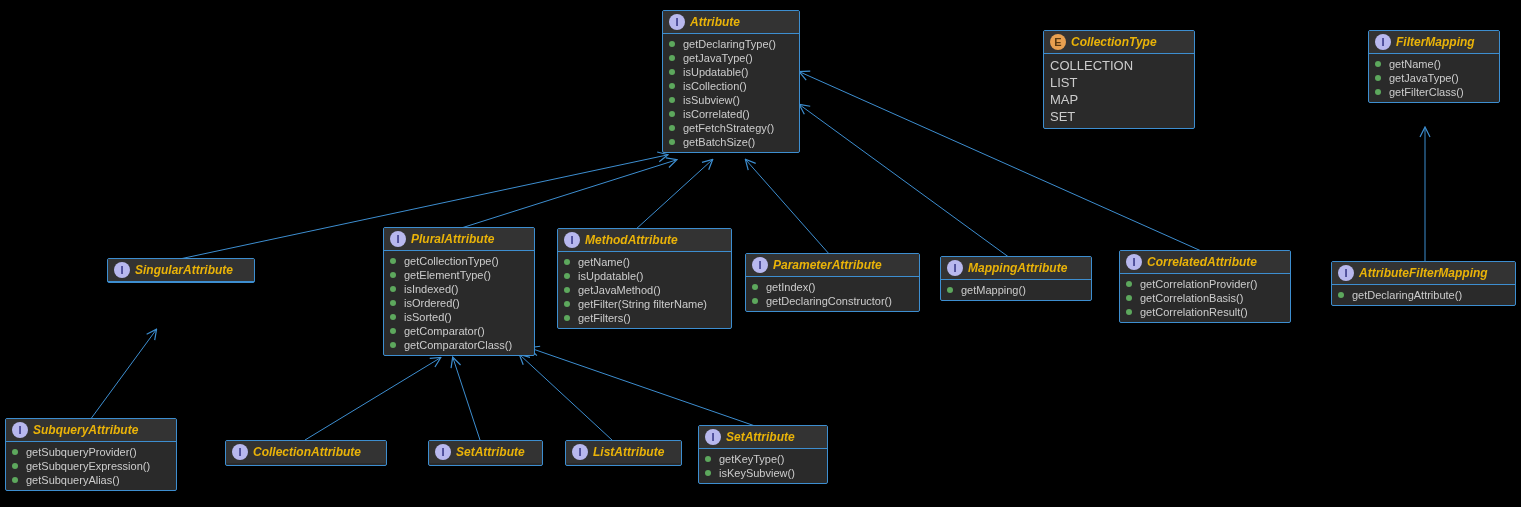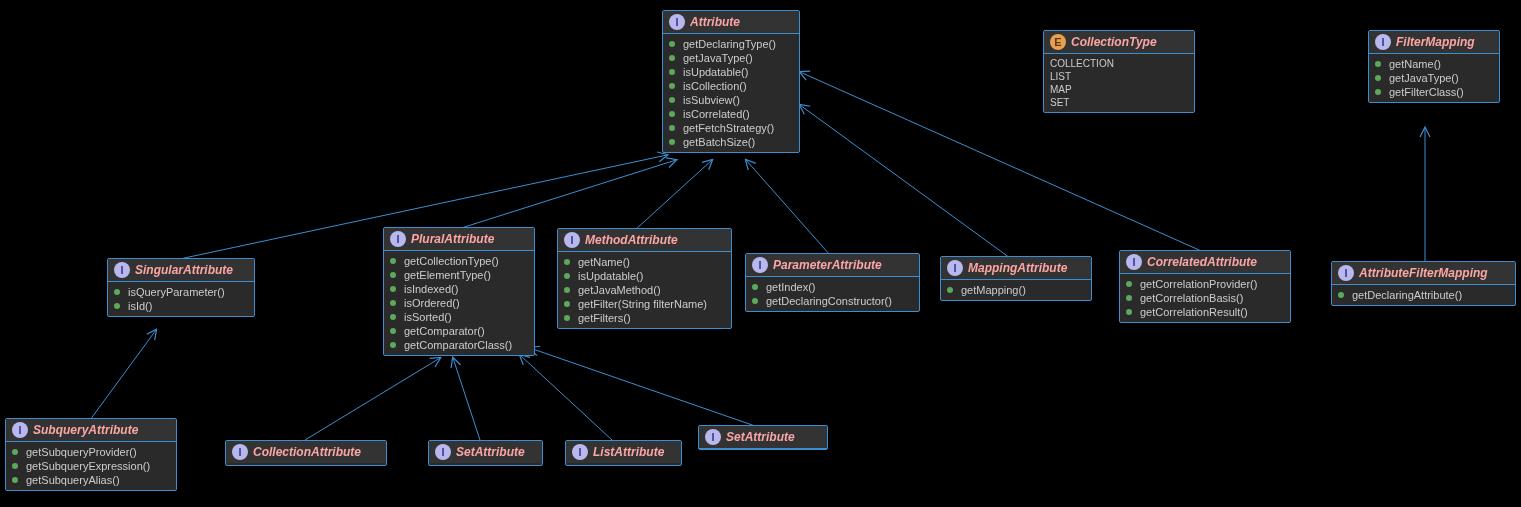--- a/index.html
+++ b/index.html
@@ -3,26 +3,26 @@
 <meta charset="utf-8">
 <style>
   html,body{margin:0;padding:0;background:#000;font-family:Arial,Helvetica,sans-serif;}
   .canvas{position:relative;width:1521px;height:507px;background:#000;overflow:hidden;}
   svg.lines{position:absolute;top:0;left:0;width:1521px;height:507px;pointer-events:none;}
   .box{position:absolute;border:1px solid #3d8ed0;background:#2a2a2a;border-radius:2px;box-sizing:border-box;}
   .hdr{display:flex;align-items:center;gap:5px;padding:3px 6px;border-bottom:1px solid #3d8ed0;background:#333;}
   .icon{width:16px;height:16px;border-radius:50%;display:flex;align-items:center;justify-content:center;font-size:11px;font-weight:bold;font-style:normal;}
   .icon.i{background:#b8b8ee;color:#3a3a8a;}
   .icon.e{background:#e8a050;color:#5a3a10;}
-  .title{color:#fca5a5;font-style:italic;font-weight:bold;font-size:12px;}
+  .title{color:#eab308;font-style:italic;font-weight:bold;font-size:12px;}
   .body{padding:3px 6px;}
   .row{display:flex;align-items:center;gap:8px;padding:1px 0;}
   .bullet{width:6px;height:6px;border-radius:50%;background:#5da85d;flex:0 0 auto;}
   .txt{color:#ccc;font-size:11px;white-space:nowrap;}
-  .enumtxt{color:#ccc;font-size:10px;padding:1px 0;}
+  .enumtxt{color:#ccc;font-size:13px;padding:1px 0;}
 </style>
 </head>
 <body>
 <div class="canvas">
 
 <svg class="lines">
   <defs>
     <marker id="arrow" markerWidth="12" markerHeight="12" refX="10" refY="6" orient="auto" markerUnits="userSpaceOnUse">
       <path d="M1,1 L11,6 L1,11" fill="none" stroke="#3d8ed0" stroke-width="1.2"></path>
     </marker>
@@ -126,30 +126,20 @@
           <div class="txt">getFilterClass()</div>
         </div>
   </div>
 </div>
 
 <div class="box" style="left:107px;top:258px;width:148px;">
   <div class="hdr">
         <div class="icon i">I</div>
         <div class="title">SingularAttribute</div>
       </div>
-  <div class="body">
-    <div class="row">
-          <div class="bullet"></div>
-          <div class="txt">isQueryParameter()</div>
-        </div>
-    <div class="row">
-          <div class="bullet"></div>
-          <div class="txt">isId()</div>
-        </div>
-  </div>
 </div>
 
 <div class="box" style="left:383px;top:227px;width:152px;">
   <div class="hdr">
         <div class="icon i">I</div>
         <div class="title">PluralAttribute</div>
       </div>
   <div class="body">
     <div class="row">
           <div class="bullet"></div>
@@ -315,15 +305,25 @@
         <div class="icon i">I</div>
         <div class="title">ListAttribute</div>
       </div>
 </div>
 
 <div class="box" style="left:698px;top:425px;width:130px;">
   <div class="hdr">
         <div class="icon i">I</div>
         <div class="title">SetAttribute</div>
       </div>
+  <div class="body">
+    <div class="row">
+          <div class="bullet"></div>
+          <div class="txt">getKeyType()</div>
+        </div>
+    <div class="row">
+          <div class="bullet"></div>
+          <div class="txt">isKeySubview()</div>
+        </div>
+  </div>
 </div>
 
 </div>
 
 </body></html>

